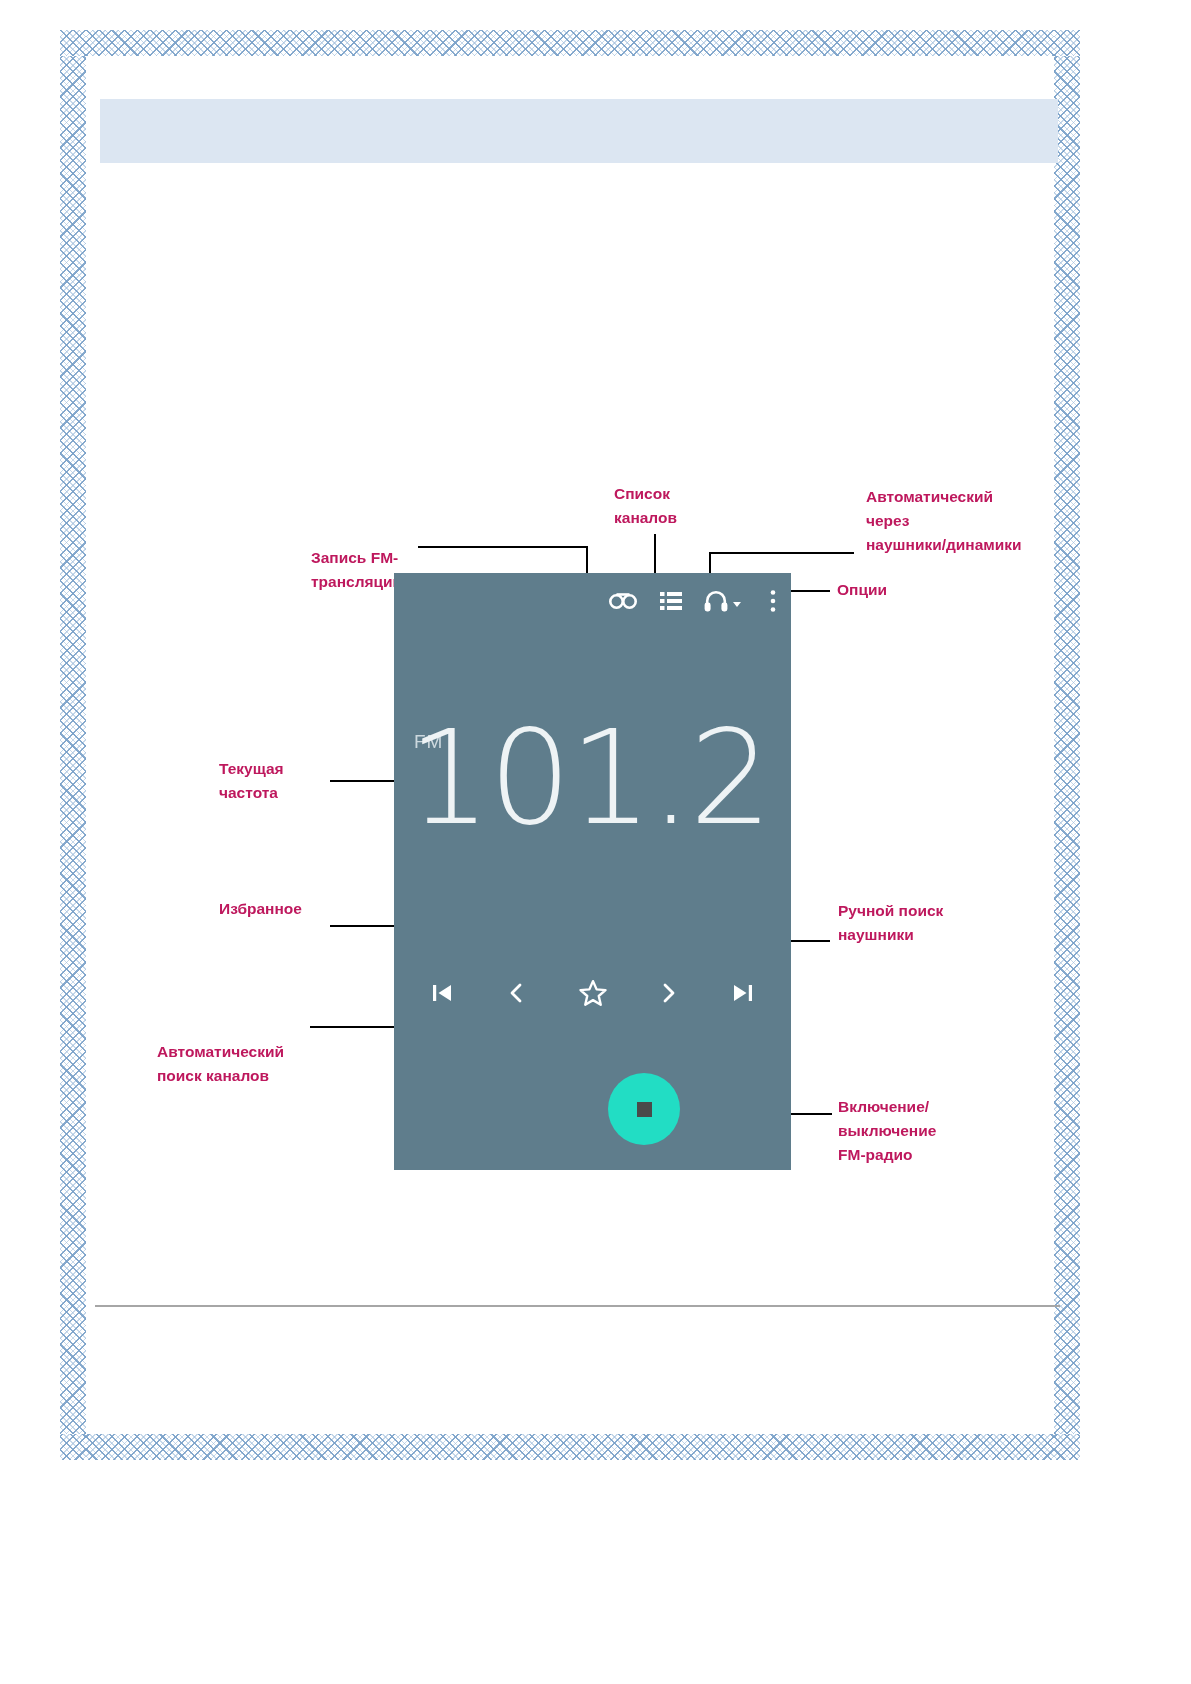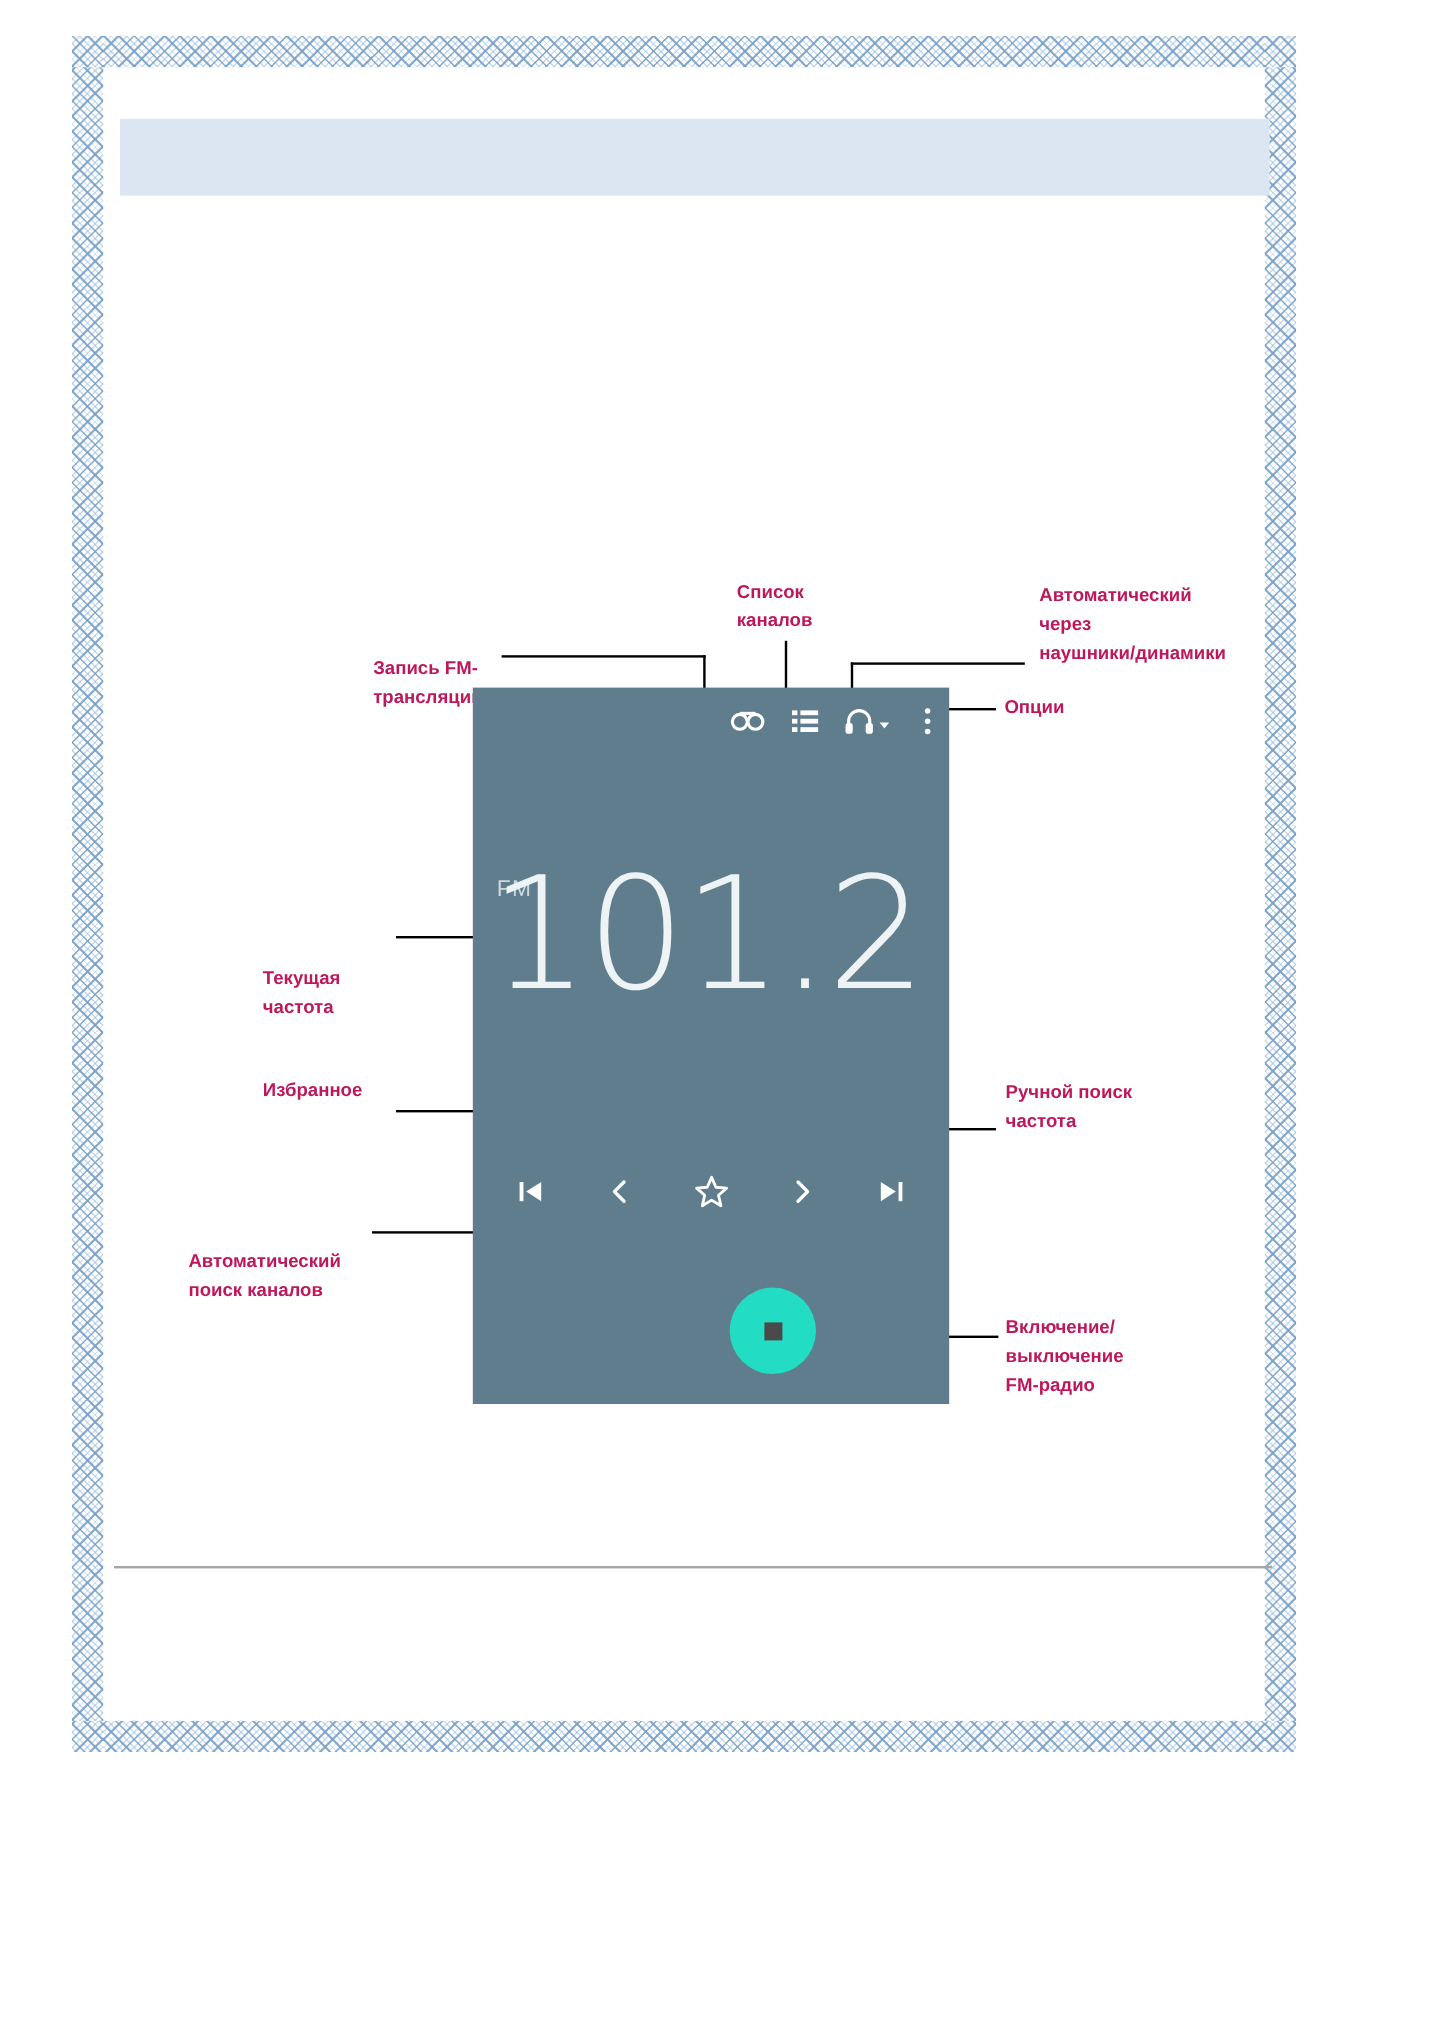--- a/index.html
+++ b/index.html
@@ -175,27 +175,27 @@
 
 <div class="note" style="left:614px; top:482px; width:150px;">Список
 каналов</div>
 
 <div class="note" style="left:866px; top:485px; width:230px;">Автоматический
 через
 наушники/динамики</div>
 
 <div class="note" style="left:837px; top:578px; width:150px;">Опции</div>
 
-<div class="note" style="left:219px; top:757px; width:170px;margin-top:47px;">Текущая
+<div class="note" style="left:219px; top:757px; width:170px;">Текущая
 частота</div>
 
 <div class="note" style="left:219px; top:897px; width:170px;">Избранное</div>
 
 <div class="note" style="left:838px; top:899px; width:190px;">Ручной поиск
-частота</div>
+наушники</div>
 
 <div class="note" style="left:157px; top:1040px; width:200px;">Автоматический
 поиск каналов</div>
 
 <div class="note" style="left:838px; top:1095px; width:200px;">Включение/
 выключение
 FM-радио</div>
 
 <div class="ln lnh" style="left:418px; top:546px; width:170px;"></div>
 <div class="ln lnv" style="left:586px; top:546px; height:32px;"></div>

